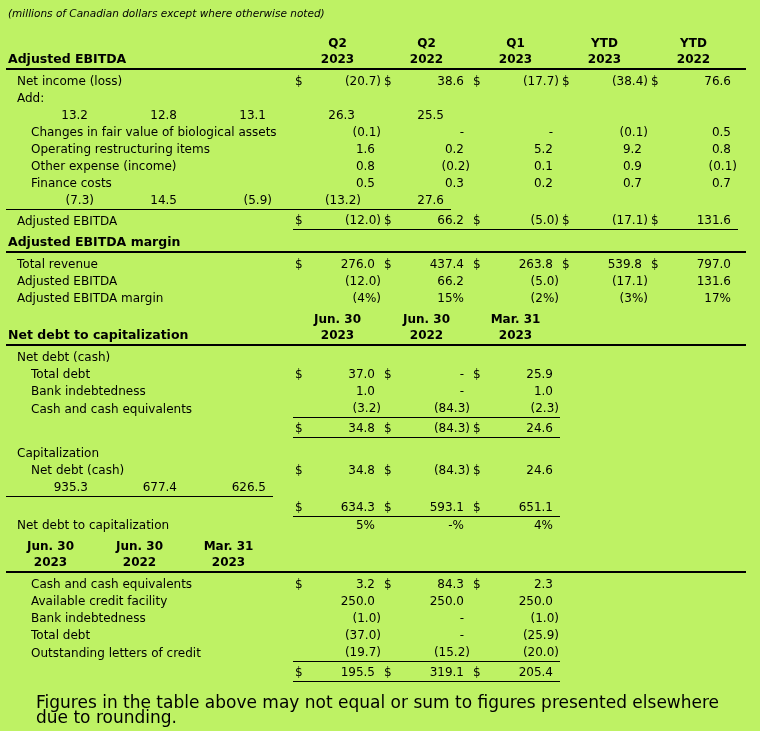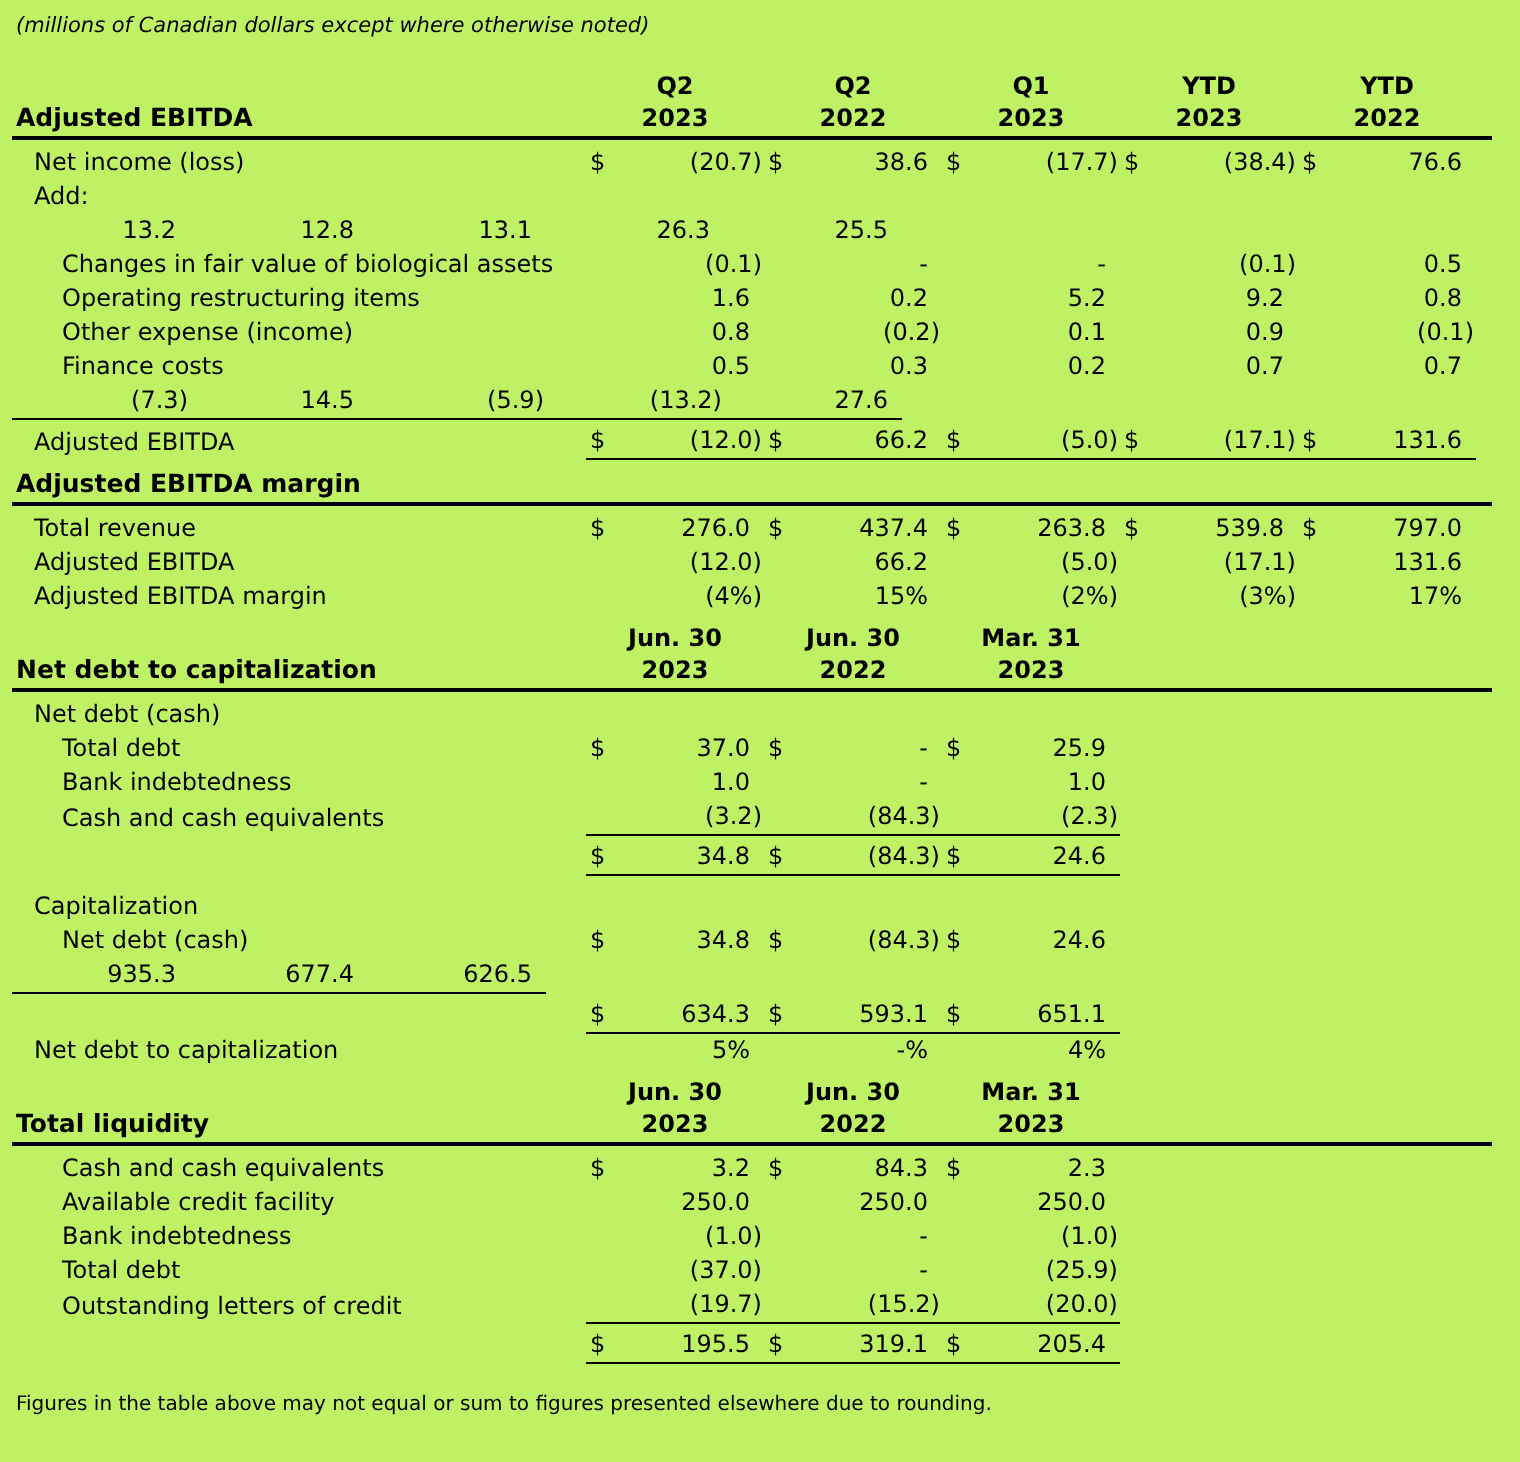--- a/index.html
+++ b/index.html
@@ -23,21 +23,21 @@
   .ind2{padding-left:25px;}
   .nums{display:flex;}
   .nums.ruled{border-bottom:1.5px solid #000;}
   .cell{width:89px;flex:none;display:flex;line-height:17px;}
   .dollar{flex:none;padding-left:2px;}
   .val{flex:1;text-align:right;}
   .val.neg{padding-right:1px;}
   .val.pos{padding-right:7px;}
   .row.total{margin-top:2px;}
   .row.gap{margin-top:7px;}
-  .footer{margin-top:13px;font-size:10px;padding-left:2px;line-height:15px;}
+  .footer{margin-top:13px;font-size:17px;padding-left:2px;line-height:15px;margin-left:28px;}
 </style>
 </head>
 <body>
 
 <div class="page">
   <div class="note">(millions of Canadian dollars except where otherwise noted)</div>
   <div id="table-root">
       <div class="section first">
         <div class="sec-header">
           <div class="sec-title">Adjusted EBITDA</div>
@@ -507,21 +507,20 @@
               <div class="cell">
                 <div class="dollar"></div>
                 <div class="val pos">4%</div>
               </div>
             </div>
           </div>
         </div>
       </div>
       <div class="section">
         <div class="sec-header">
-          <div class="sec-title">Total liquidity</div>
           <div class="colheads">
             <div class="colhead">
               <div>Jun. 30</div>
               <div>2023</div>
             </div>
             <div class="colhead">
               <div>Jun. 30</div>
               <div>2022</div>
             </div>
             <div class="colhead">

